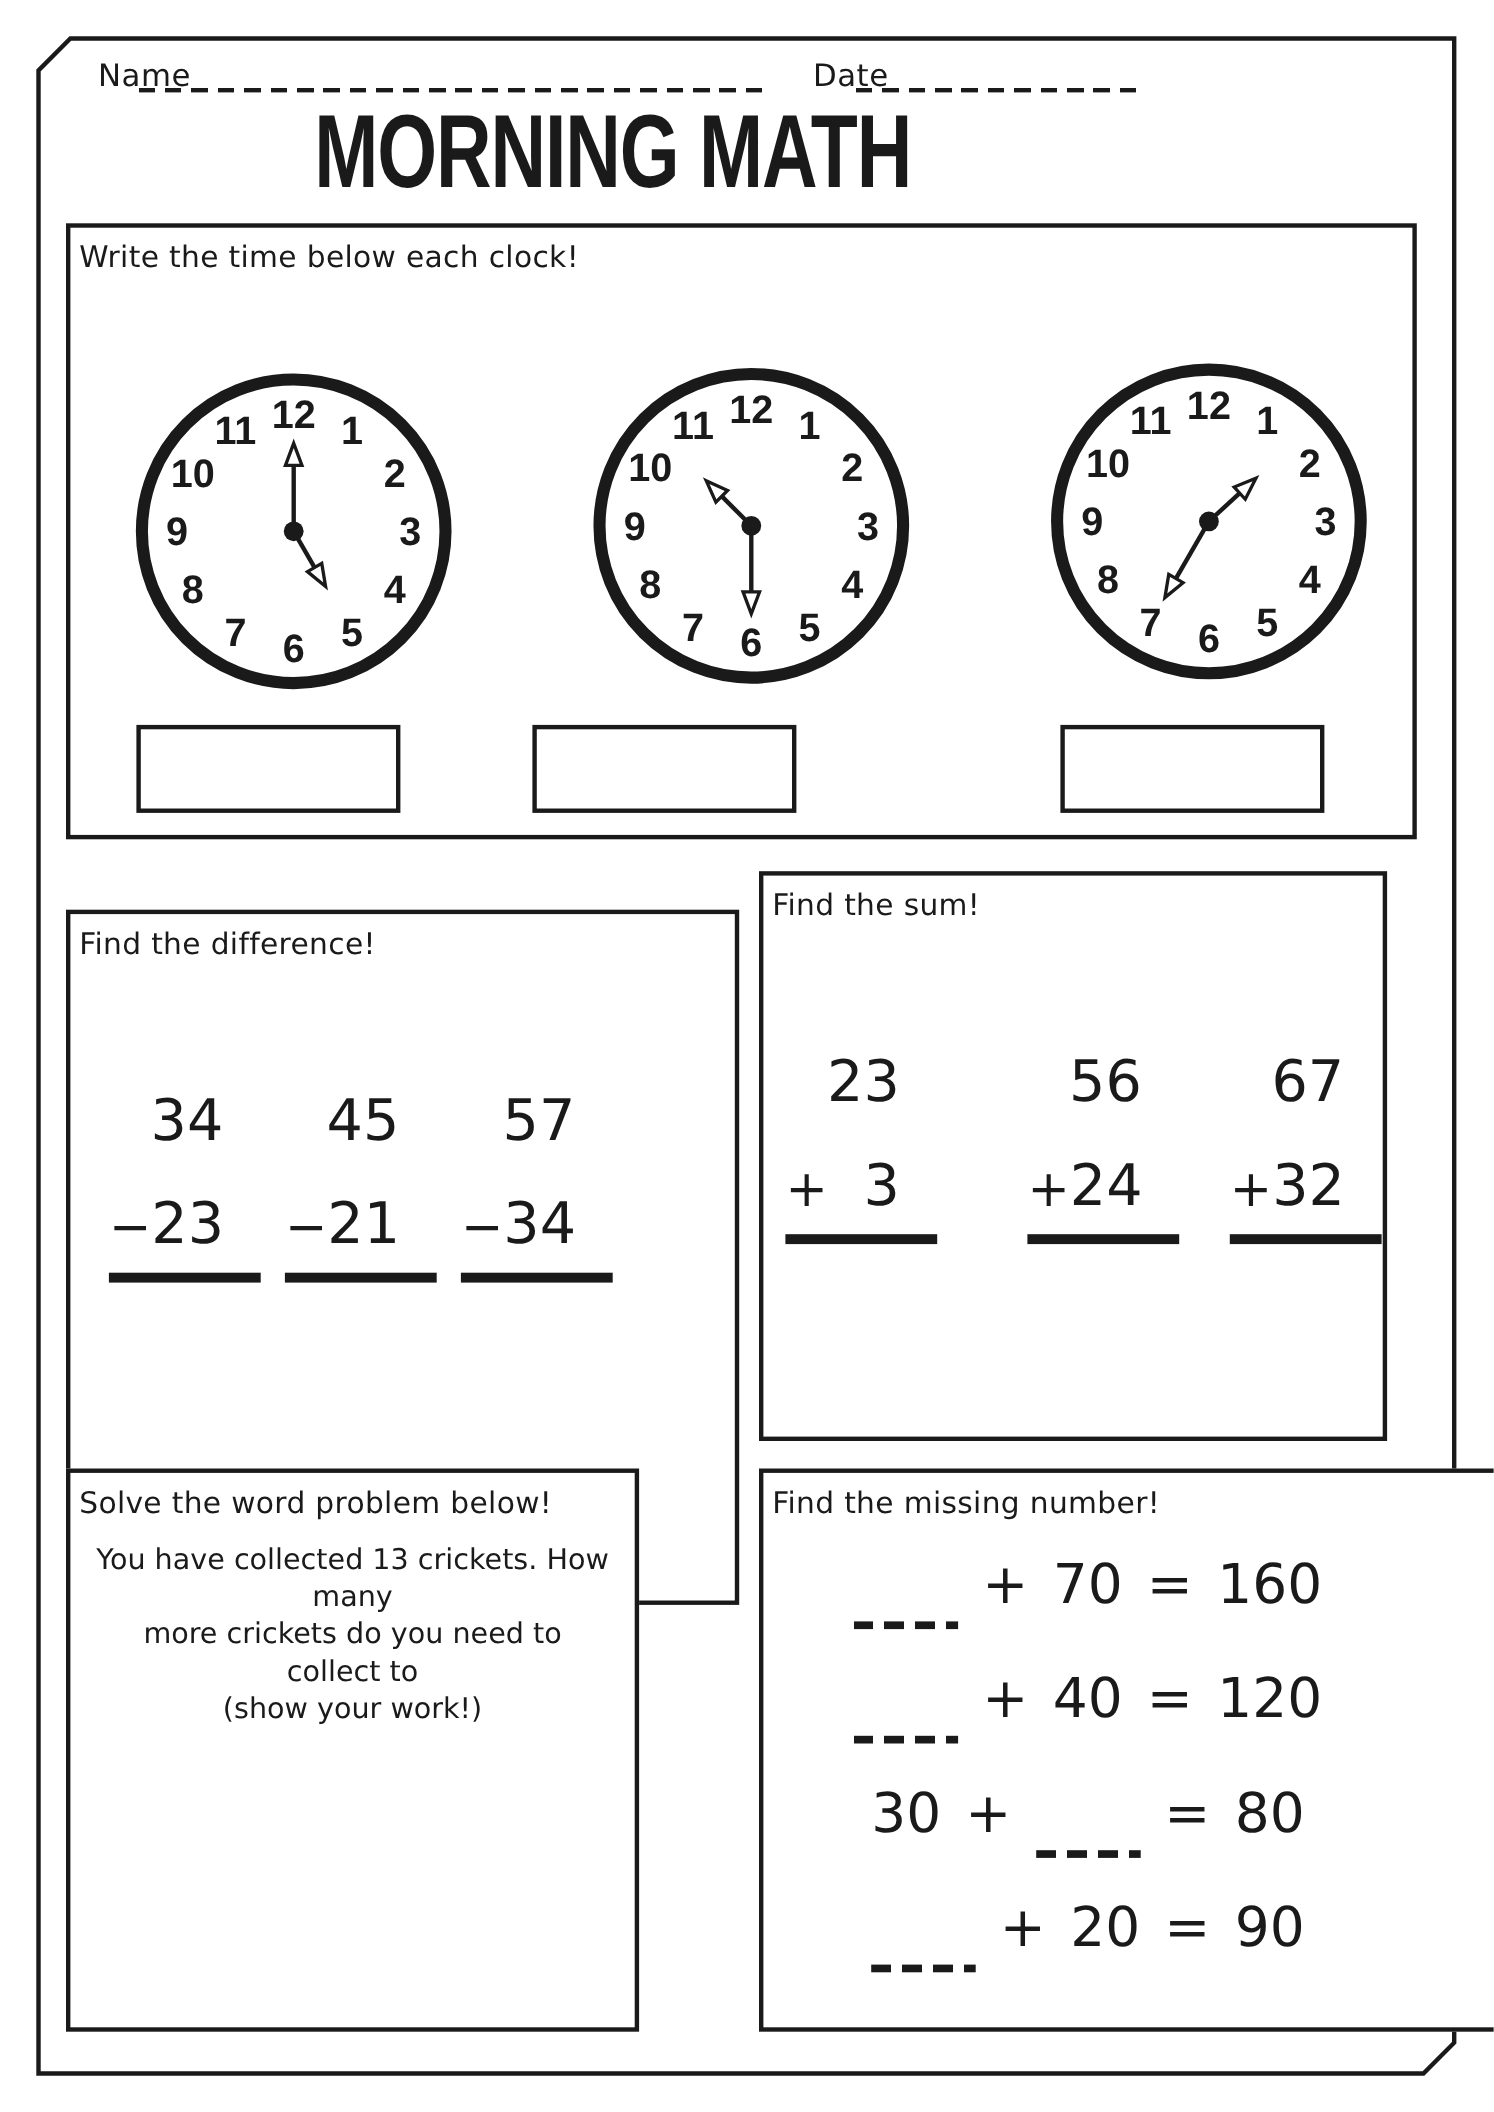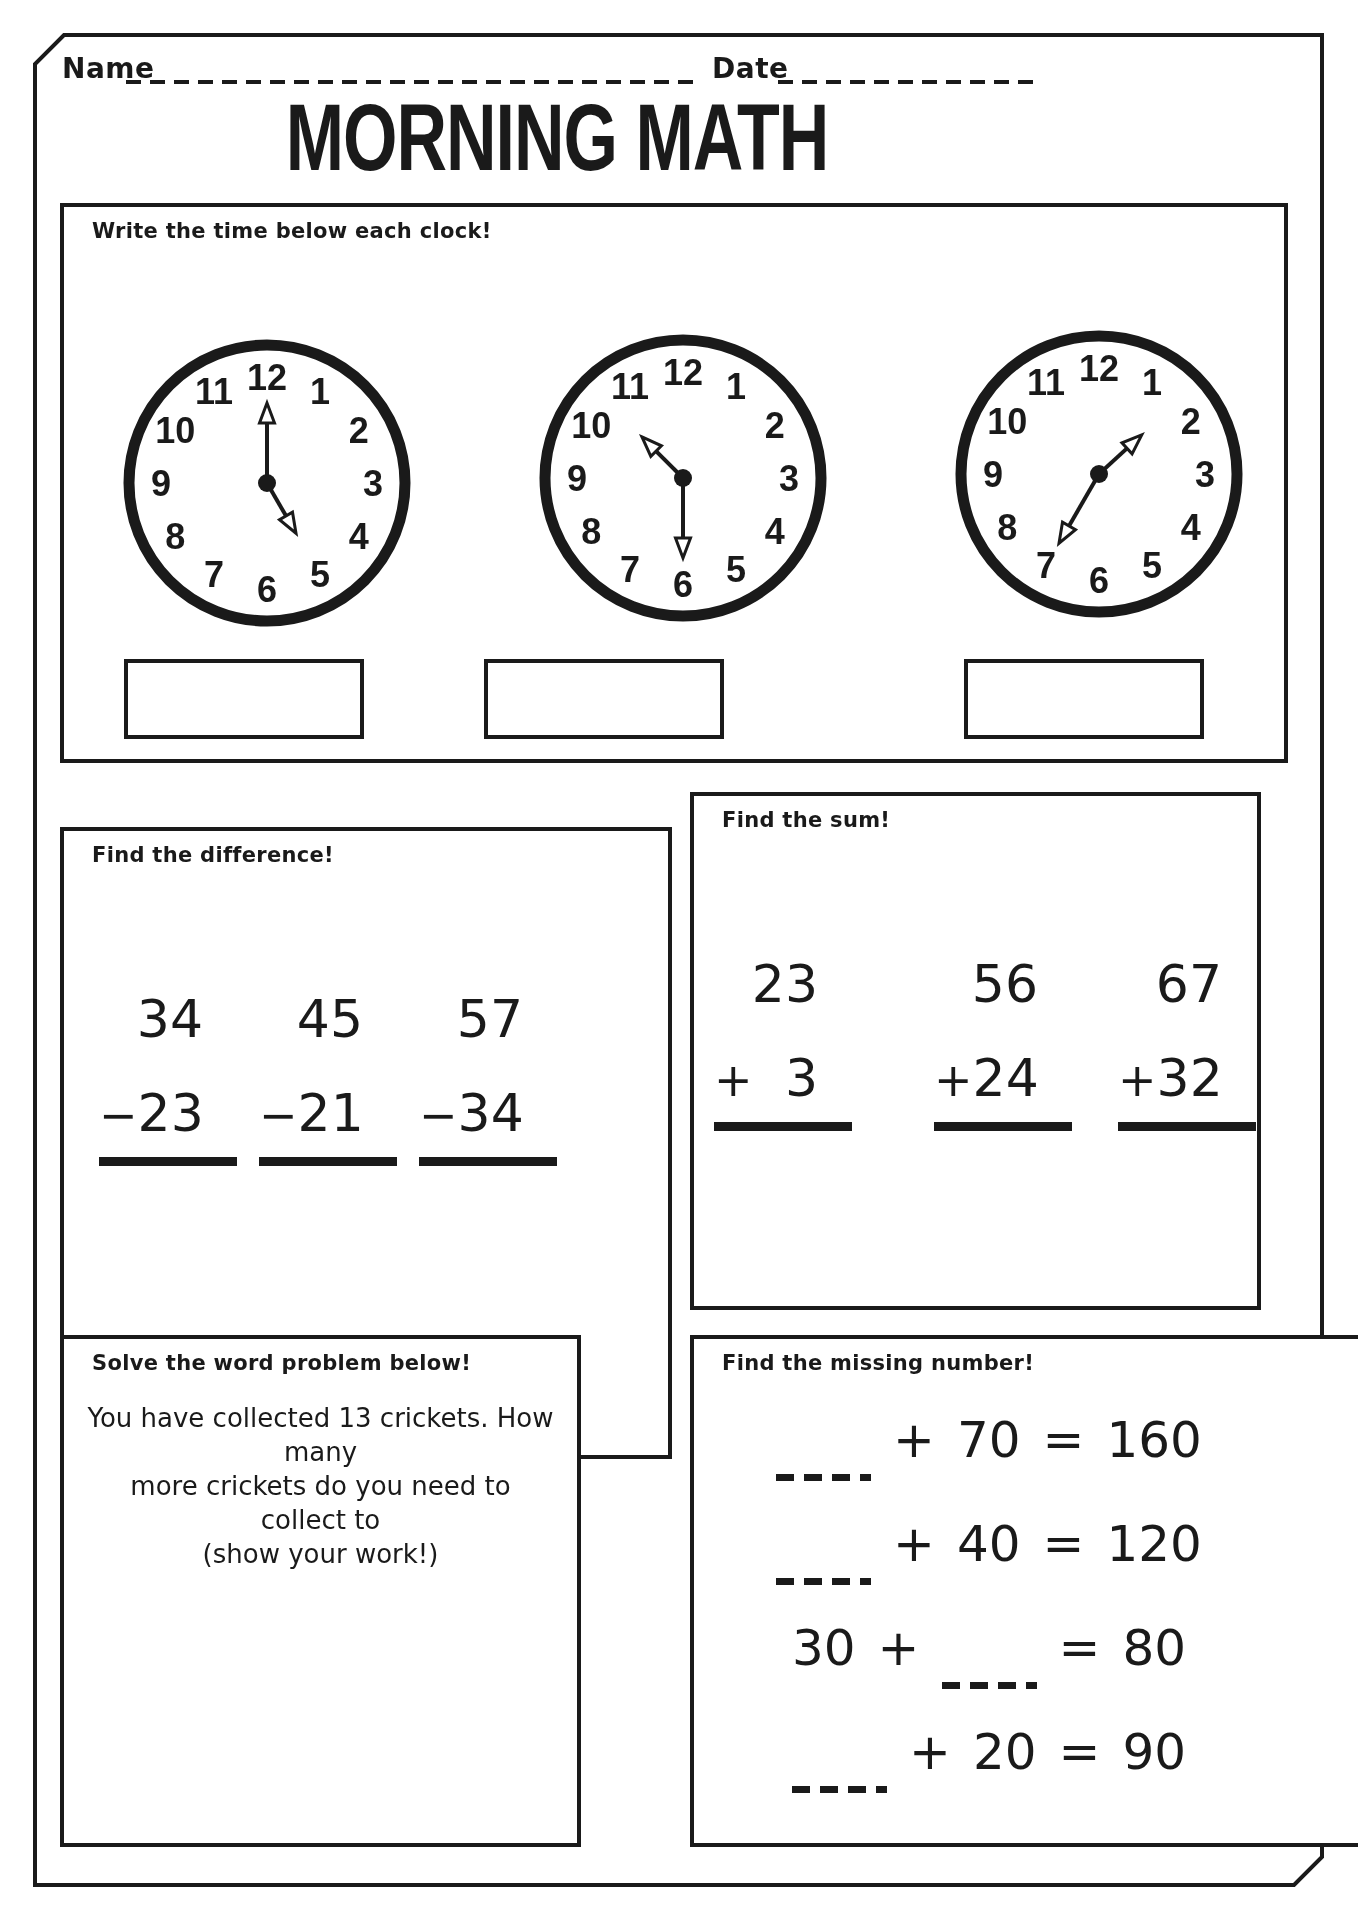--- a/index.html
+++ b/index.html
@@ -1,40 +1,40 @@
 <!DOCTYPE html>
 <html><head>
 <meta charset="utf-8">
 <style>
   html,body{margin:0;padding:0;background:#fff;}
   .page{position:relative;width:1358px;height:1920px;background:#fff;
         font-family:"DejaVu Sans",sans-serif;color:#1a1a1a;overflow:hidden;}
   .page-border{position:absolute;left:0;top:0;width:1358px;height:1920px;pointer-events:none;}
 
   
-  .hdr-label{position:absolute;top:52px;font-size:28px;font-weight:700;letter-spacing:.5px;}
+  .hdr-label{position:absolute;top:52px;font-size:28px;font-weight:400;letter-spacing:.5px;margin-left:27px;}
   .name-label{left:62px;}
   .date-label{left:712px;}
   .fill-line{position:absolute;top:80px;height:4px;
      background:repeating-linear-gradient(90deg,#1a1a1a 0 15px,transparent 15px 24px);}
   .name-line{left:126px;width:570px;}
   .date-line{left:778px;width:258px;}
 
   .title{position:absolute;left:282px;top:84px;width:550px;text-align:center;
      font-family:"Liberation Sans",sans-serif;font-size:70px;font-weight:700;
      letter-spacing:-1px;transform:scaleY(1.35);transform-origin:top center;white-space:nowrap;}
 
   
   .box{position:absolute;border:4px solid #1a1a1a;background:#fff;box-sizing:border-box;}
   .clock-box{left:60px;top:203px;width:1228px;height:560px;}
   .diff-box{left:60px;top:792px;width:612px;height:632px;margin-top:35px;}
   .sum-box{left:690px;top:792px;width:571px;height:518px;}
   .word-box{left:60px;top:1335px;width:521px;height:512px;}
   .miss-box{left:690px;top:1335px;width:708px;height:512px;}
-  .box-label{position:absolute;left:28px;top:12px;font-size:21px;font-weight:700;letter-spacing:.3px;}
+  .box-label{position:absolute;left:8px;top:12px;font-size:27px;font-weight:400;letter-spacing:.3px;}
 
   
   .clock{position:absolute;width:300px;height:300px;}
   .clock-1{left:53px;top:126px;} .clock-2{left:469px;top:121px;} .clock-3{left:885px;top:117px;}
   .answer-box{position:absolute;top:452px;width:240px;height:80px;border:4px solid #1a1a1a;
       background:#fff;box-sizing:border-box;}
   .ans-1{left:60px;} .ans-2{left:420px;} .ans-3{left:900px;}
 
   
   .prob-col{position:absolute;top:158px;width:138px;}

